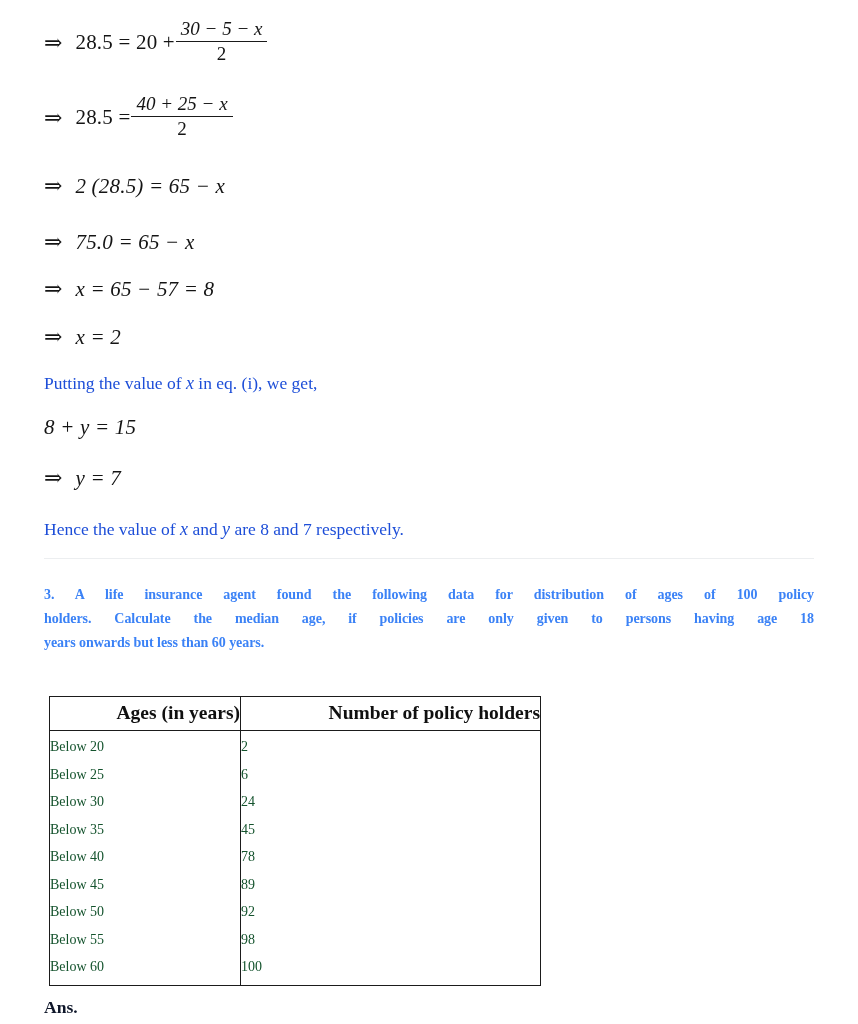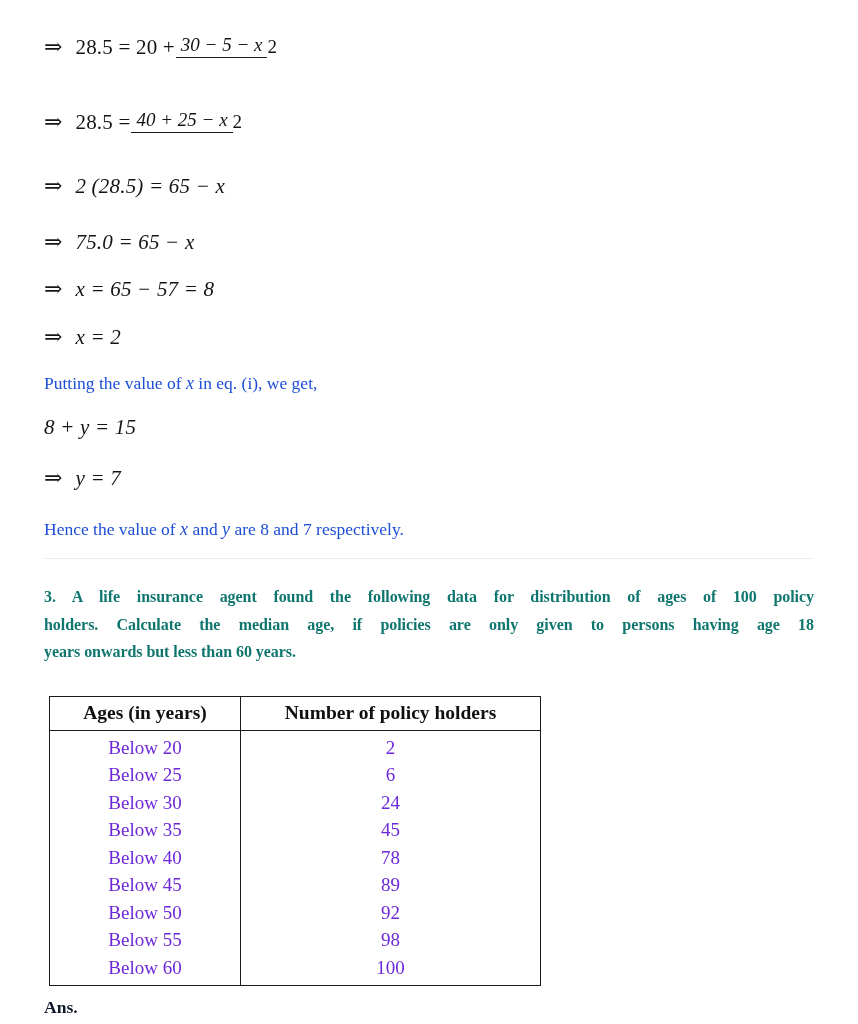--- a/index.html
+++ b/index.html
@@ -37,24 +37,24 @@
     font-size: 22px;
     margin-right: 13px;
     display: inline-block;
   }
   .eqtxt { letter-spacing: 0.2px; }
   .it { font-style: italic; }
 
   
   .frac {
     display: inline-flex;
-    flex-direction: row;
+    flex-direction: column;
     align-items: center;
     vertical-align: middle;
-    margin: 16px 1px;
+    margin: 0 1px;
     position: relative;
     top: -1px;
     text-align: center;
   }
   .frac .num {
     font-size: 19px;
     padding: 0 5px 1px 5px;
     line-height: 1.08;
     border-bottom: 1.4px solid #1a1a1a;
   }
@@ -84,23 +84,23 @@
     width: 770px;
     height: 1px;
     background: #eceef0;
   }
 
   
   .question {
     position: absolute;
     left: 44px;
     width: 770px;
-    font-size: 16px;
+    font-size: 14px;
     font-weight: bold;
-    color: #0f766e;
+    color: #3b82f6;
     text-align: justify;
     line-height: 1.73;
     letter-spacing: -0.05px;
   }
   .question > span { display: block; }
   .q-line {
     display: block;
     text-align: justify;
     text-align-last: justify;
     white-space: nowrap;
@@ -123,32 +123,32 @@
     table-layout: fixed;
   }
   .data-table th,
   .data-table td {
     border: none;
     padding: 0;
   }
   .data-table thead th {
     font-size: 19.5px;
     font-weight: bold;
-    text-align: center;
+    text-align: right;
     padding: 5px 0 6px 0;
     border-bottom: 1.5px solid #1b1b1b;
     color: #101010;
     margin-top: 24px;
   }
   .data-table thead th.col-ages { border-right: 1.5px solid #1b1b1b; width: 190px; }
   .data-table tbody td {
-    font-size: 19px;
-    text-align: center;
+    font-size: 14px;
+    text-align: left;
     height: 27.5px;
-    color: #6d28d9;
+    color: #14532d;
     line-height: 1.05;
   }
   .data-table tbody td.col-ages { border-right: 1.5px solid #1b1b1b; width: 190px; }
   .data-table tbody tr:first-child td { padding-top: 3px; }
   .data-table tbody tr:last-child td { padding-bottom: 3px; }
 
   
   .ans {
     position: absolute;
     left: 44px;

